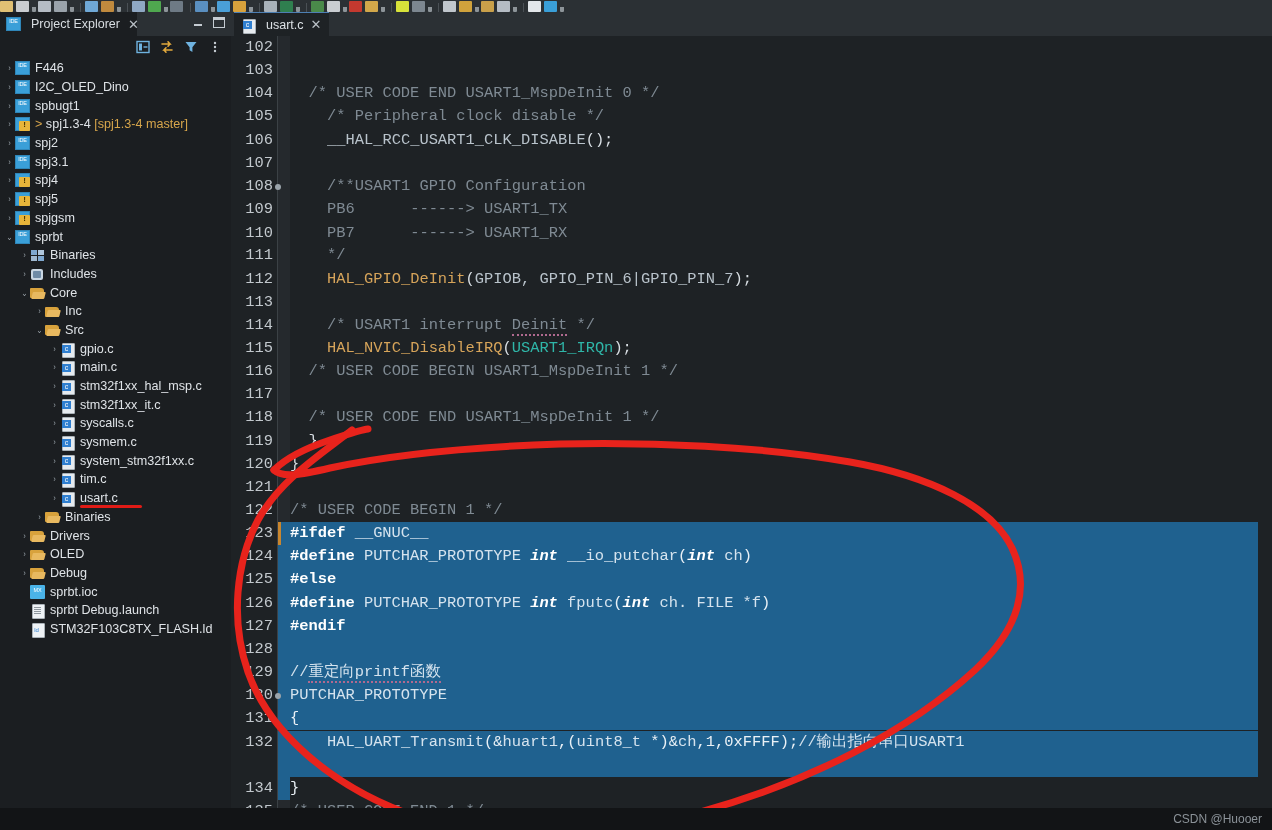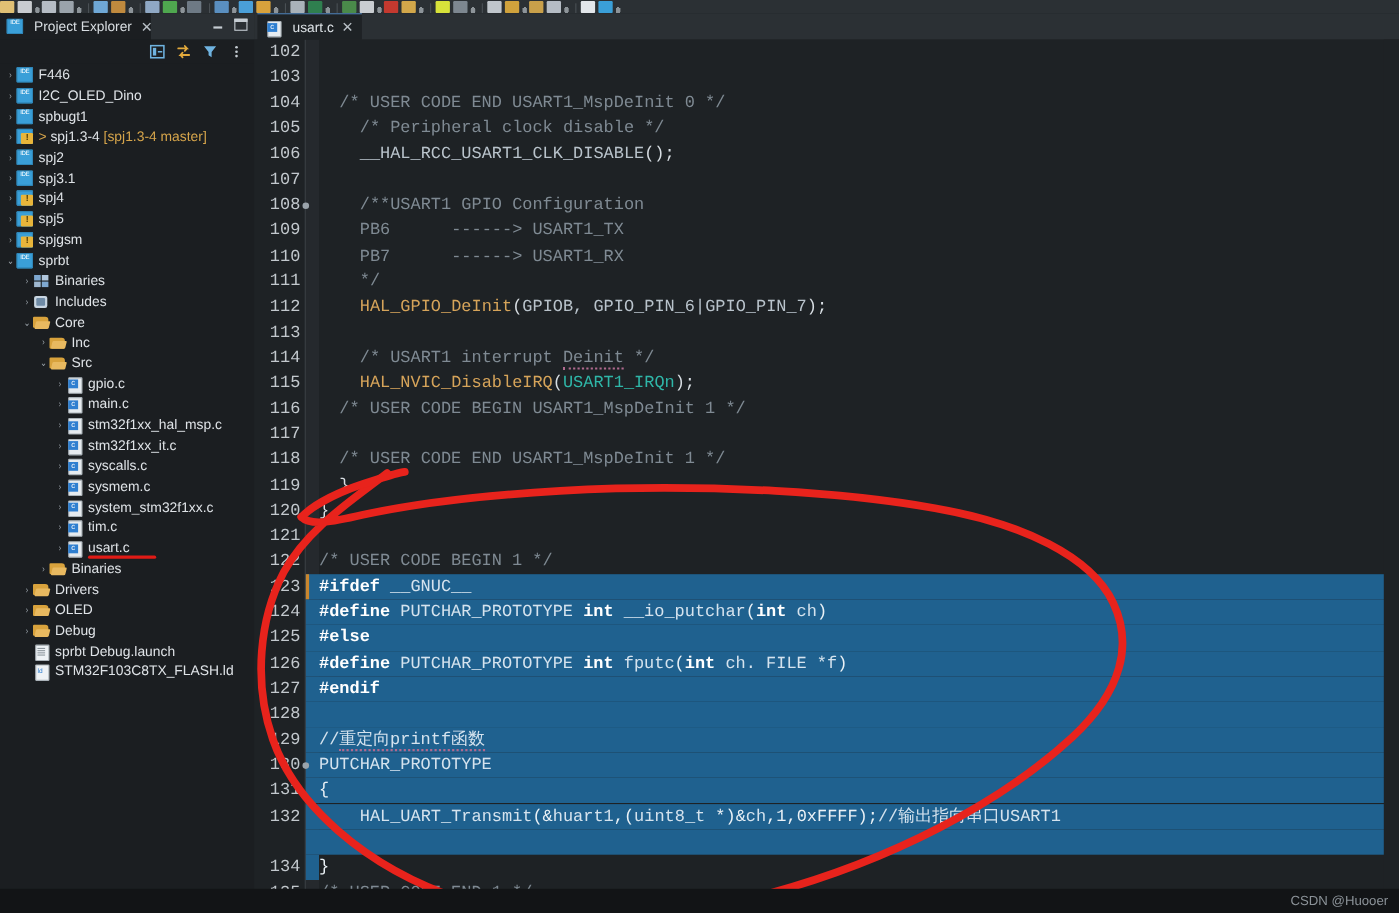--- a/index.html
+++ b/index.html
@@ -176,21 +176,21 @@
     font-family:"Liberation Mono", monospace; font-size:15.4px;
   }
   .sel-bg {
     position:absolute; left:47px; width:994px; height:23.15px; background:#1f618f;
   }
   .cursor-line { position:absolute; left:47px; width:3px; height:23.15px; background:#c9862e; }
 
   
   .c-com { color:#7f8a93; }
   .c-pp  { color:#e8edf1; font-weight:bold; }
-  .c-kw  { color:#e8edf1; font-weight:bold; }
+  .c-kw  { color:#e8edf1; font-weight:bold;font-style:italic; }
   .c-fn  { color:#d6a45a; }
   .c-id  { color:#b9c3cb; }
   .c-mac { color:#2fb6a8; }
   .c-pun { color:#d8dee3; }
   .sel .c-com, .sel .c-id, .sel .c-plain { color:#d5e3ee; }
   .sel .c-pp, .sel .c-kw { color:#ffffff; font-weight:bold; }
   .sel .c-pun { color:#eaf1f6; }
   .squiggle { border-bottom:2px dotted #b06a8f; }
 
   
@@ -477,20 +477,26 @@
           <span class="tspacer" style="width: 15px;"></span>
           <span class="arrow">›</span>
           <span class="ticon ic-folder-open"></span>
           <span class="tlabel">OLED</span>
         </div>
         <div class="trow">
           <span class="tspacer" style="width: 15px;"></span>
           <span class="arrow">›</span>
           <span class="ticon ic-folder-open ic-folder-src"></span>
           <span class="tlabel">Debug</span>
+        </div>
+        <div class="trow">
+          <span class="tspacer" style="width: 15px;"></span>
+          <span class="arrow"></span>
+          <span class="ticon ic-ioc"></span>
+          <span class="tlabel">sprbt.ioc</span>
         </div>
         <div class="trow">
           <span class="tspacer" style="width: 15px;"></span>
           <span class="arrow"></span>
           <span class="ticon ic-plain"></span>
           <span class="tlabel">sprbt Debug.launch</span>
         </div>
         <div class="trow">
           <span class="tspacer" style="width: 15px;"></span>
           <span class="arrow"></span>

